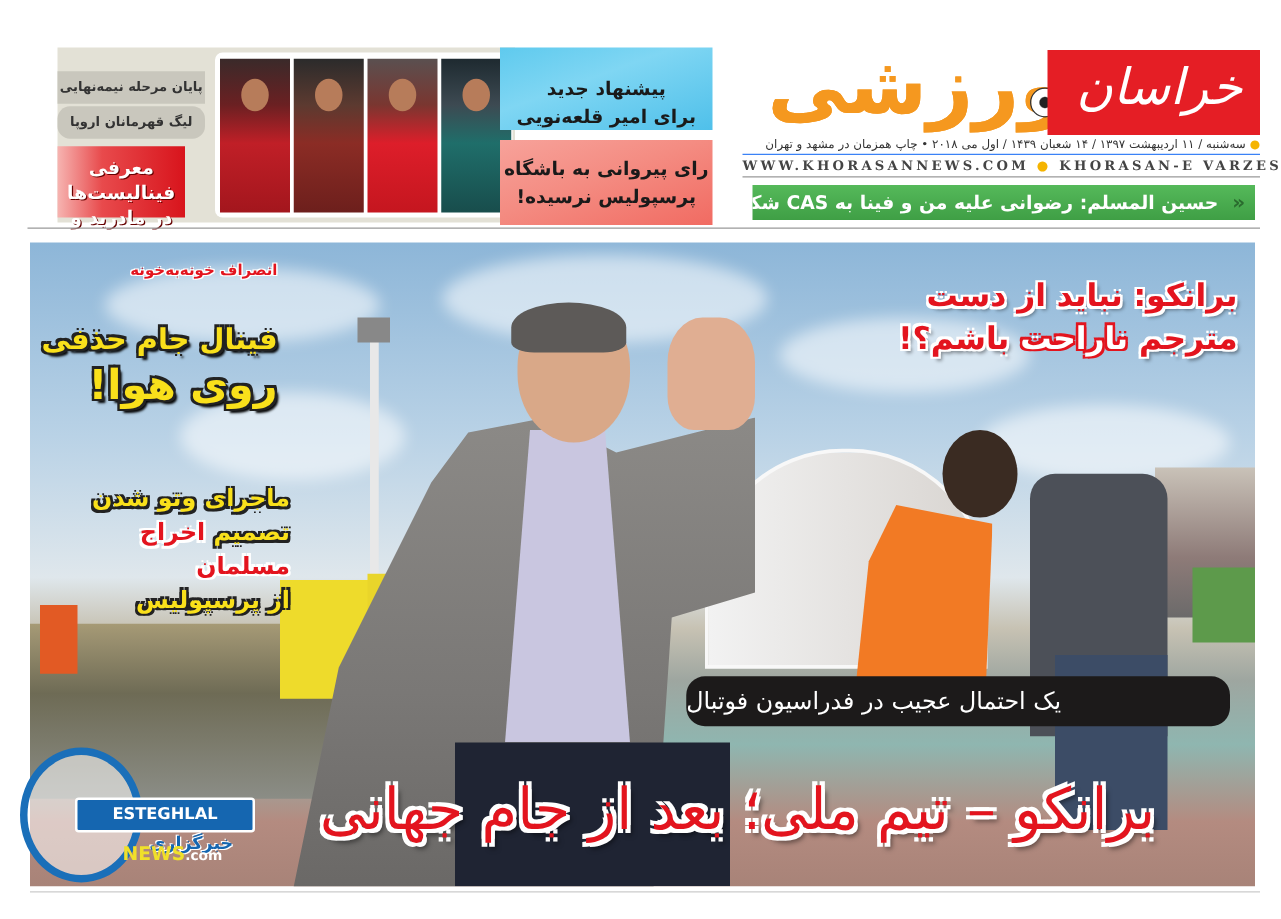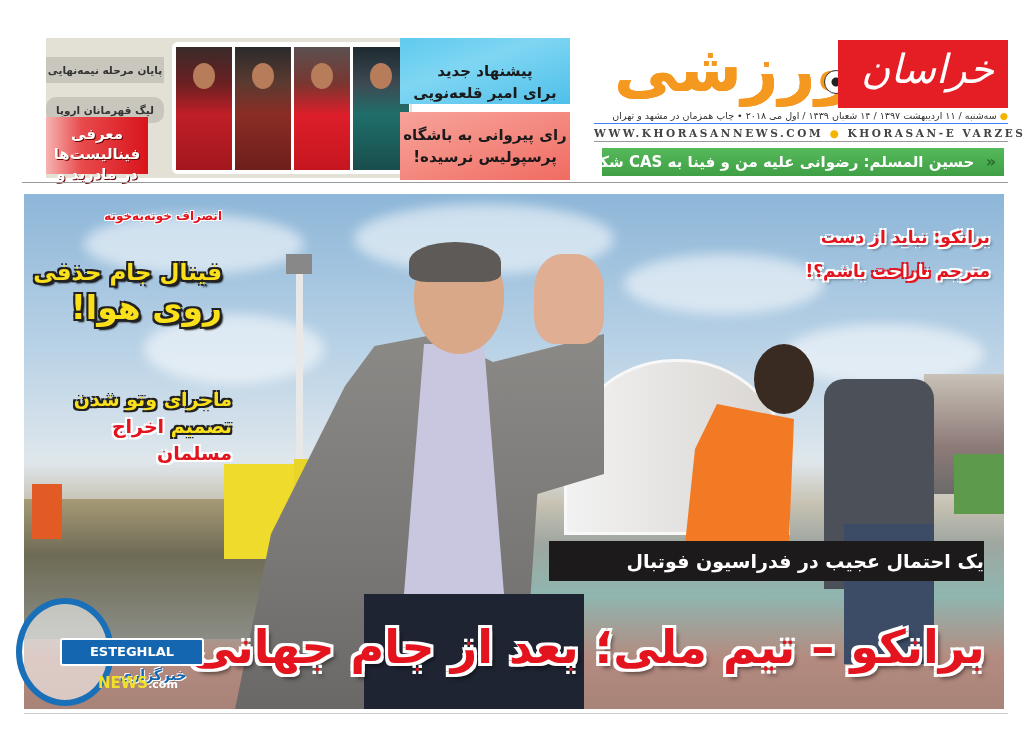--- a/index.html
+++ b/index.html
@@ -77,21 +77,21 @@
   .p3 { left:122px; background:linear-gradient(180deg,#5a5050 0%,#7a3630 30%,#dd1e2a 55%,#c5161f 100%); }
   .p4 { left:181px; background:linear-gradient(180deg,#1e2a30 0%,#3d4a52 30%,#1f6e6a 55%,#184d4c 100%); }
   .player .head {
     position:absolute; left:17px; top:16px; width:22px; height:26px; border-radius:50%; background:#b77c5a;
   }
   .ucl-strip {
     position:absolute; right:248px; width:118px; height:26px; background:#c9c7bd;
     font-size:10.5px; font-weight:bold; color:#333; direction:rtl; text-align:center; line-height:26px;
   }
   .ucl-s1 { top:19px; }
-  .ucl-s2 { top:59px;border-radius:10px; }
+  .ucl-s2 { top:47px;border-radius:10px; }
   .ucl-red {
     position:absolute; left:0; top:79px; width:102px; height:57px;
     background:linear-gradient(90deg,#f6b4b1 0%,#e84a4c 35%,#d8141c 100%);
     color:#fff; font-weight:bold; font-size:15px; line-height:20px; direction:rtl; text-align:center;
     padding-top:7px; box-sizing:border-box; text-shadow:1px 1px 0 #600;
   }
   .top-rule { left:22px; top:182px; width:986px; height:1px; background:#999; }
 
   
   .photo {
@@ -146,31 +146,31 @@
   .ov-yellow-big .l1 { font-size:23px; line-height:32px; }
   .ov-yellow-big .l2 { font-size:33px; line-height:40px; }
   .ov-yellow-mid {
     position:absolute; left:8px; top:192px; width:200px; text-align:right; direction:rtl;
     color:#f9e01b; font-weight:bold; font-size:19px; line-height:27px;
     text-shadow: -2px -2px 0 #222, 2px -2px 0 #222, -2px 2px 0 #222, 2px 2px 0 #222;
   }
   .ov-yellow-mid .red { color:#e3141e; text-shadow:-2px -2px 0 #fff, 2px -2px 0 #fff, -2px 2px 0 #fff, 2px 2px 0 #fff; }
   .ov-right {
     position:absolute; right:14px; top:26px; width:300px; text-align:right; direction:rtl;
-    color:#e3141e; font-weight:bold; font-size:17px; line-height:34px;
+    color:#e3141e; font-weight:bold; font-size:25px; line-height:34px;
     text-shadow: -2px -2px 0 #fff, 2px -2px 0 #fff, -2px 2px 0 #fff, 2px 2px 0 #fff, 3px 3px 3px rgba(0,0,0,.4);
   }
   .ov-right .white { color:#fff; text-shadow:-2px -2px 0 #e3141e, 2px -2px 0 #e3141e, -2px 2px 0 #e3141e, 2px 2px 0 #e3141e; }
   .subhead-black {
     position:absolute; left:525px; top:347px; width:435px; height:40px; background:#1c1a1a;
-    color:#fff; font-weight:bold; font-size:19px; line-height:40px; text-align:right; direction:rtl;
+    color:#fff; font-weight:normal; font-size:19px; line-height:40px; text-align:left; direction:rtl;border-radius:15px;
   }
   .main-headline {
-    position:absolute; right:14px; top:418px; width:800px; text-align:left; direction:rtl; white-space:nowrap;
-    color:#e3141e; font-weight:bold; font-size:46px; line-height:70px;
+    position:absolute; right:14px; top:418px; width:800px; text-align:center; direction:rtl; white-space:nowrap;
+    color:#e3141e; font-weight:normal; font-size:46px; line-height:70px;
     text-shadow: -3px -3px 0 #fff, 3px -3px 0 #fff, -3px 3px 0 #fff, 3px 3px 0 #fff, 4px 5px 4px rgba(0,0,0,.5);
   }
 
   
   .wm-circle {
     left:16px; top:598px; width:98px; height:108px; border-radius:50%;
     border:6px solid #1a6fb9; box-sizing:border-box; background:rgba(255,255,255,0.55);
   }
   .wm-text {
     left:60px; top:638px; width:140px; height:24px; background:#1566b0; color:#fff;
@@ -269,20 +269,21 @@
   <div class="ov-red-small">
     <div>انصراف خونه‌به‌خونه</div>
   </div>
   <div class="ov-yellow-big">
     <div class="l1">فینال جام حذفی</div>
     <div class="l2">روی هوا!</div>
   </div>
   <div class="ov-yellow-mid">
     <div>ماجرای وتو شدن</div>
     <div><span>تصمیم</span> <span class="red">اخراج مسلمان</span></div>
+    <div>از پرسپولیس</div>
   </div>
   <div class="ov-right">
     <div>برانکو: نباید از دست</div>
     <div><span>مترجم</span> <span class="white">ناراحت</span> <span>باشم؟!</span></div>
   </div>
   <div class="subhead-black">یک احتمال عجیب در فدراسیون فوتبال</div>
   <div class="main-headline">برانکو – تیم ملی؛ بعد از جام جهانی</div>
 </div>
 
 <div class="abs wm-circle"></div>

